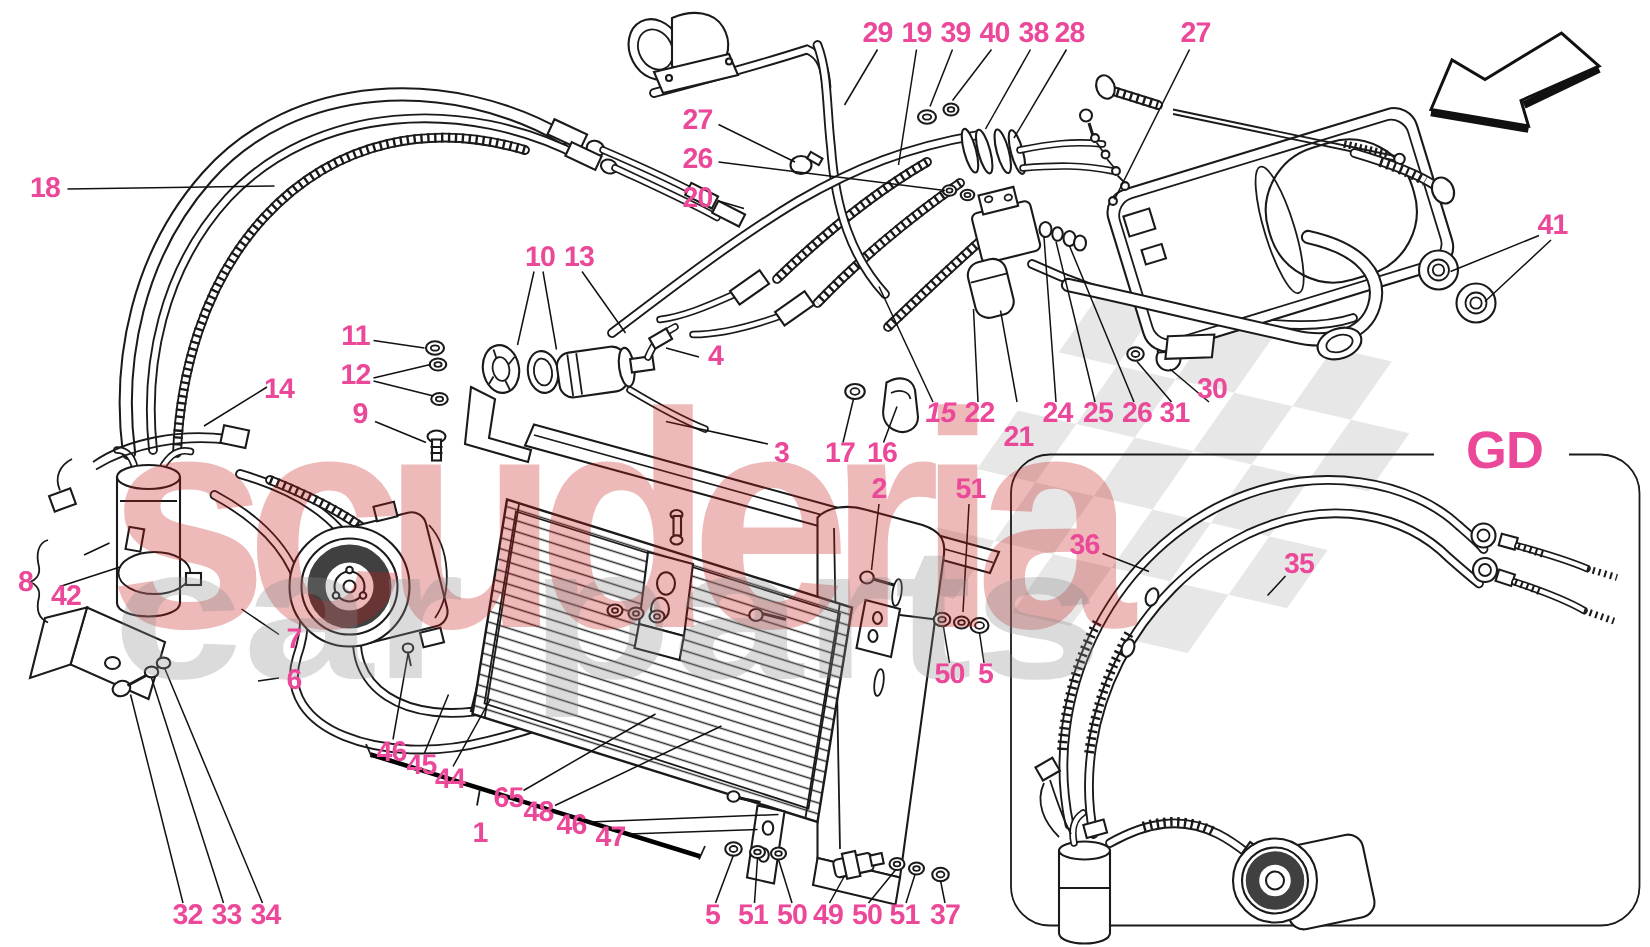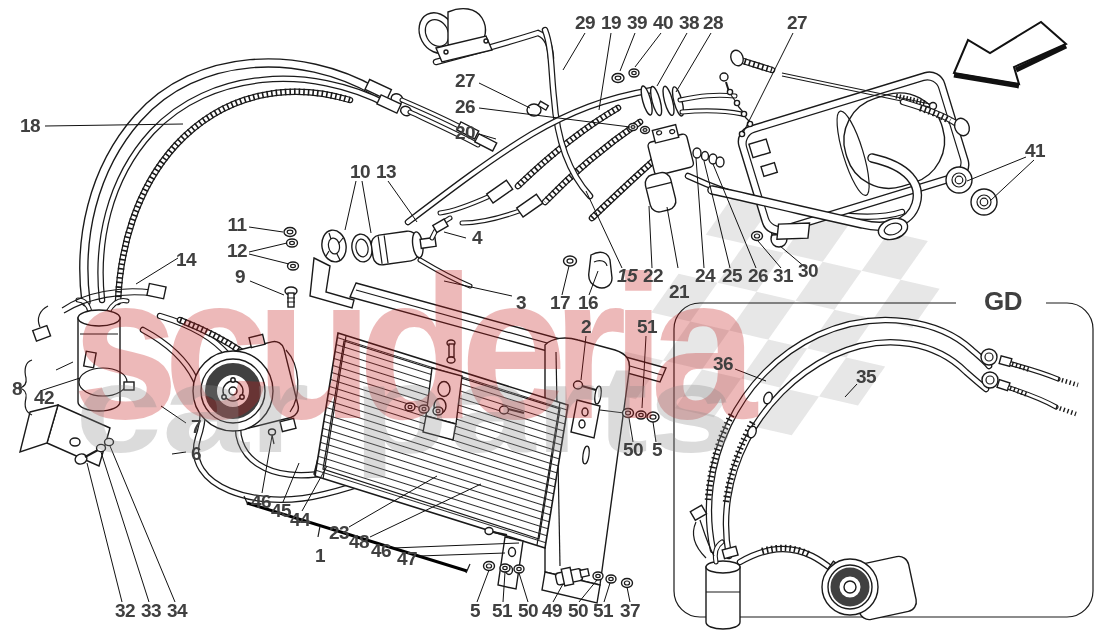--- a/index.html
+++ b/index.html
@@ -1,21 +1,21 @@
 <!DOCTYPE html>
 <html><head>
 <meta charset="utf-8">
 <style>
   html,body{margin:0;padding:0;background:#fff;}
   .stage{position:relative;width:1100px;height:631px;background:#fff;overflow:hidden;
          font-family:"Liberation Sans",sans-serif;}
   .stage svg{position:absolute;left:0;top:0;}
   .labels{position:absolute;left:0;top:0;width:1100px;height:631px;pointer-events:none;}
   .part-label{position:absolute;transform:translate(-50%,-50%);
-              font:bold 19px "Liberation Sans",sans-serif;color:#404040;letter-spacing:-0.5px;
+              font:bold 19px "Liberation Sans",sans-serif;color:#ec4899;letter-spacing:-0.5px;
               white-space:nowrap;}
   
   .w  {fill:#fff;stroke:#1a1a1a;stroke-width:1.4;}
   .ln {fill:none;stroke:#1a1a1a;stroke-width:1.2;}
   .ln2{fill:none;stroke:#1a1a1a;stroke-width:2;}
   .t9o{fill:none;stroke:#1a1a1a;stroke-width:9.5;stroke-linecap:round;}
   .t9i{fill:none;stroke:#fff;stroke-width:6.8;stroke-linecap:round;}
   .t6o{fill:none;stroke:#1a1a1a;stroke-width:6.5;stroke-linecap:round;}
   .t6i{fill:none;stroke:#fff;stroke-width:4;stroke-linecap:round;}
   .t4o{fill:none;stroke:#1a1a1a;stroke-width:5;stroke-linecap:round;}
@@ -552,41 +552,41 @@
       <span class="part-label" style="left: 521px; top: 303px;">3</span>
       <span class="part-label" style="left: 560px; top: 303px;">17</span>
       <span class="part-label" style="left: 588px; top: 303px;">16</span>
       <span class="part-label" style="left: 627px; top: 276px; font-style: italic;">15</span>
       <span class="part-label" style="left: 653px; top: 276px;">22</span>
       <span class="part-label" style="left: 679px; top: 292px;">21</span>
       <span class="part-label" style="left: 705px; top: 276px;">24</span>
       <span class="part-label" style="left: 732px; top: 276px;">25</span>
       <span class="part-label" style="left: 758px; top: 276px;">26</span>
       <span class="part-label" style="left: 783px; top: 276px;">31</span>
-      <span class="part-label" style="left: 808px; top: 271px;">30</span>
+      <span class="part-label" style="left: 808px; top: 260px;">30</span>
       <span class="part-label" style="left: 1035px; top: 151px;">41</span>
       <span class="part-label" style="left: 44px; top: 374px; margin-top: 24px;">42</span>
       <span class="part-label" style="left: 17px; top: 389px;">8</span>
       <span class="part-label" style="left: 586px; top: 327px;">2</span>
       <span class="part-label" style="left: 647px; top: 327px;">51</span>
       <span class="part-label" style="left: 196px; top: 427px;">7</span>
       <span class="part-label" style="left: 196px; top: 454px;">6</span>
       <span class="part-label" style="left: 633px; top: 450px;">50</span>
       <span class="part-label" style="left: 657px; top: 450px;">5</span>
       <span class="part-label" style="left: 261px; top: 502px;">46</span>
       <span class="part-label" style="left: 281px; top: 511px;">45</span>
       <span class="part-label" style="left: 300px; top: 520px;">44</span>
-      <span class="part-label" style="left: 339px; top: 533px;">23</span>
+      <span class="part-label" style="left: 339px; top: 533px;">65</span>
       <span class="part-label" style="left: 359px; top: 542px;">48</span>
       <span class="part-label" style="left: 381px; top: 551px;">46</span>
       <span class="part-label" style="left: 407px; top: 559px;">47</span>
       <span class="part-label" style="left: 320px; top: 556px;">1</span>
       <span class="part-label" style="left: 723px; top: 364px;">36</span>
       <span class="part-label" style="left: 866px; top: 377px;">35</span>
-      <span class="part-label" style="left: 1003px; top: 301px; font-size: 26px;">GD</span>
+      <span class="part-label" style="left: 1003px; top: 301px; font-size: 35px;">GD</span>
       <span class="part-label" style="left: 125px; top: 611px;">32</span>
       <span class="part-label" style="left: 151px; top: 611px;">33</span>
       <span class="part-label" style="left: 177px; top: 611px;">34</span>
       <span class="part-label" style="left: 475px; top: 611px;">5</span>
       <span class="part-label" style="left: 502px; top: 611px;">51</span>
       <span class="part-label" style="left: 528px; top: 611px;">50</span>
       <span class="part-label" style="left: 552px; top: 611px;">49</span>
       <span class="part-label" style="left: 578px; top: 611px;">50</span>
       <span class="part-label" style="left: 603px; top: 611px;">51</span>
       <span class="part-label" style="left: 630px; top: 611px;">37</span>

